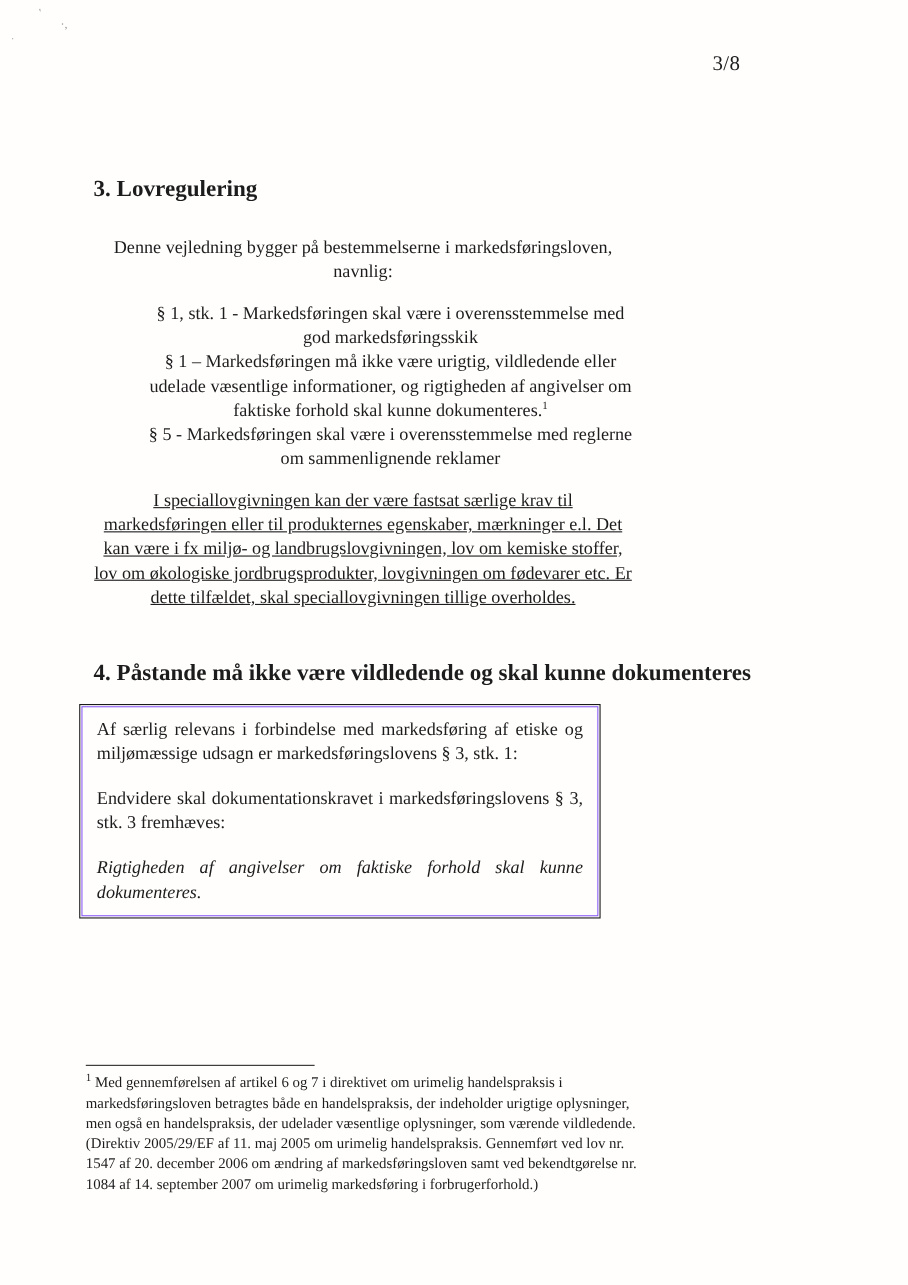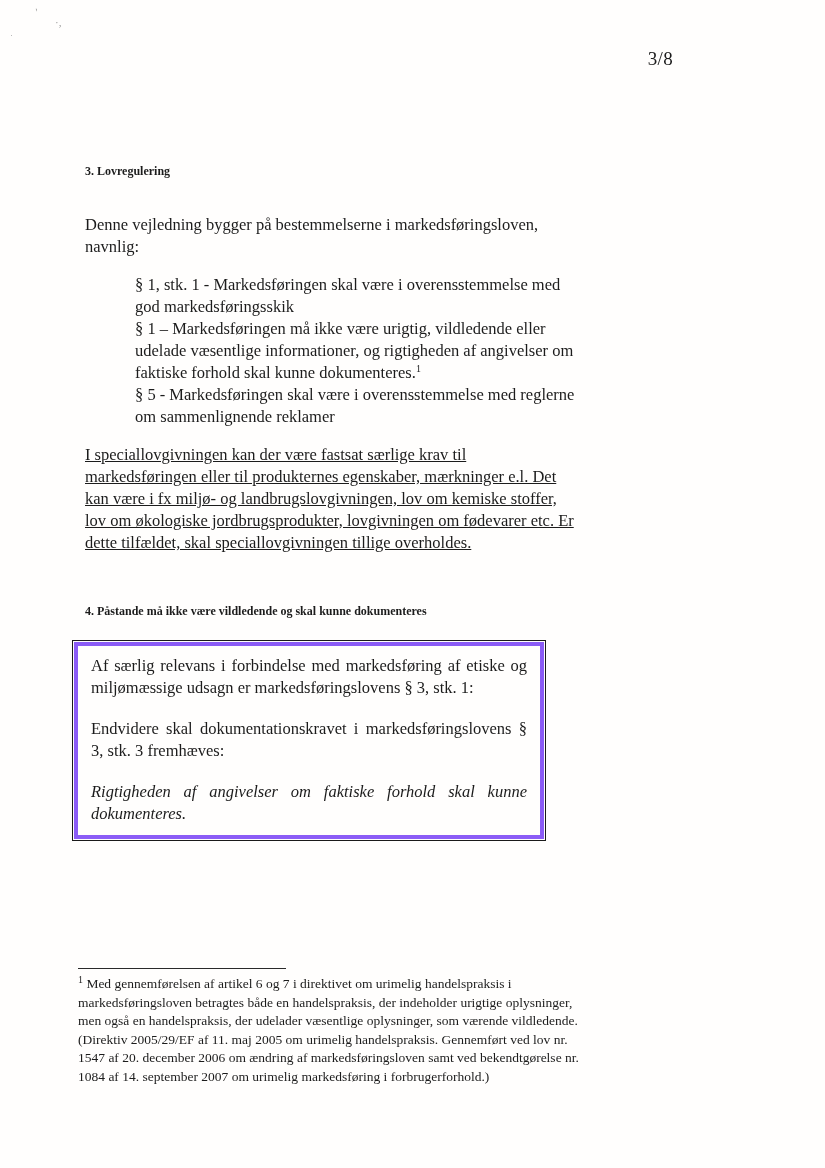--- a/index.html
+++ b/index.html
@@ -34,23 +34,23 @@
     letter-spacing: 0.3px;
   }
   .content {
     position: absolute;
     left: 85px;
     top: 160px;
     width: 490px;
     font-size: 16.5px;
     line-height: 22px;
   }
-  .content p { margin: 0; }
+  .content p { margin: 0; text-align: center; }
   h2.heading {
-    font-size: 12px;
+    font-size: 21px;
     font-weight: bold;
     margin: 0 0 32px 0;
     line-height: 22px;
   }
   h2.h4 {
     margin: 46px 0 20px 0;
     white-space: nowrap;
   }
   .intro { margin: 0 0 16px 0 !important; }
   .statute-list {
@@ -61,21 +61,21 @@
   .para-3 { margin: 0 0 0 0 !important; }
   sup.fn-ref {
     font-size: 10px;
     line-height: 0;
     vertical-align: super;
   }
   .quote-box {
     box-sizing: border-box;
     margin-left: -11px;
     width: 470px;
-    border: 4px solid #8b5cf6;
+    border: 1px solid #8b5cf6;
     outline: 1px solid #1a1a1a;
     outline-offset: 1px;
     padding: 9px 13px 11px 13px;
     line-height: 21.5px;
   }
   .quote-box p {
     margin: 0 0 20px 0;
     text-align: justify;
   }
   .quote-box p:last-child { margin-bottom: 0; }

